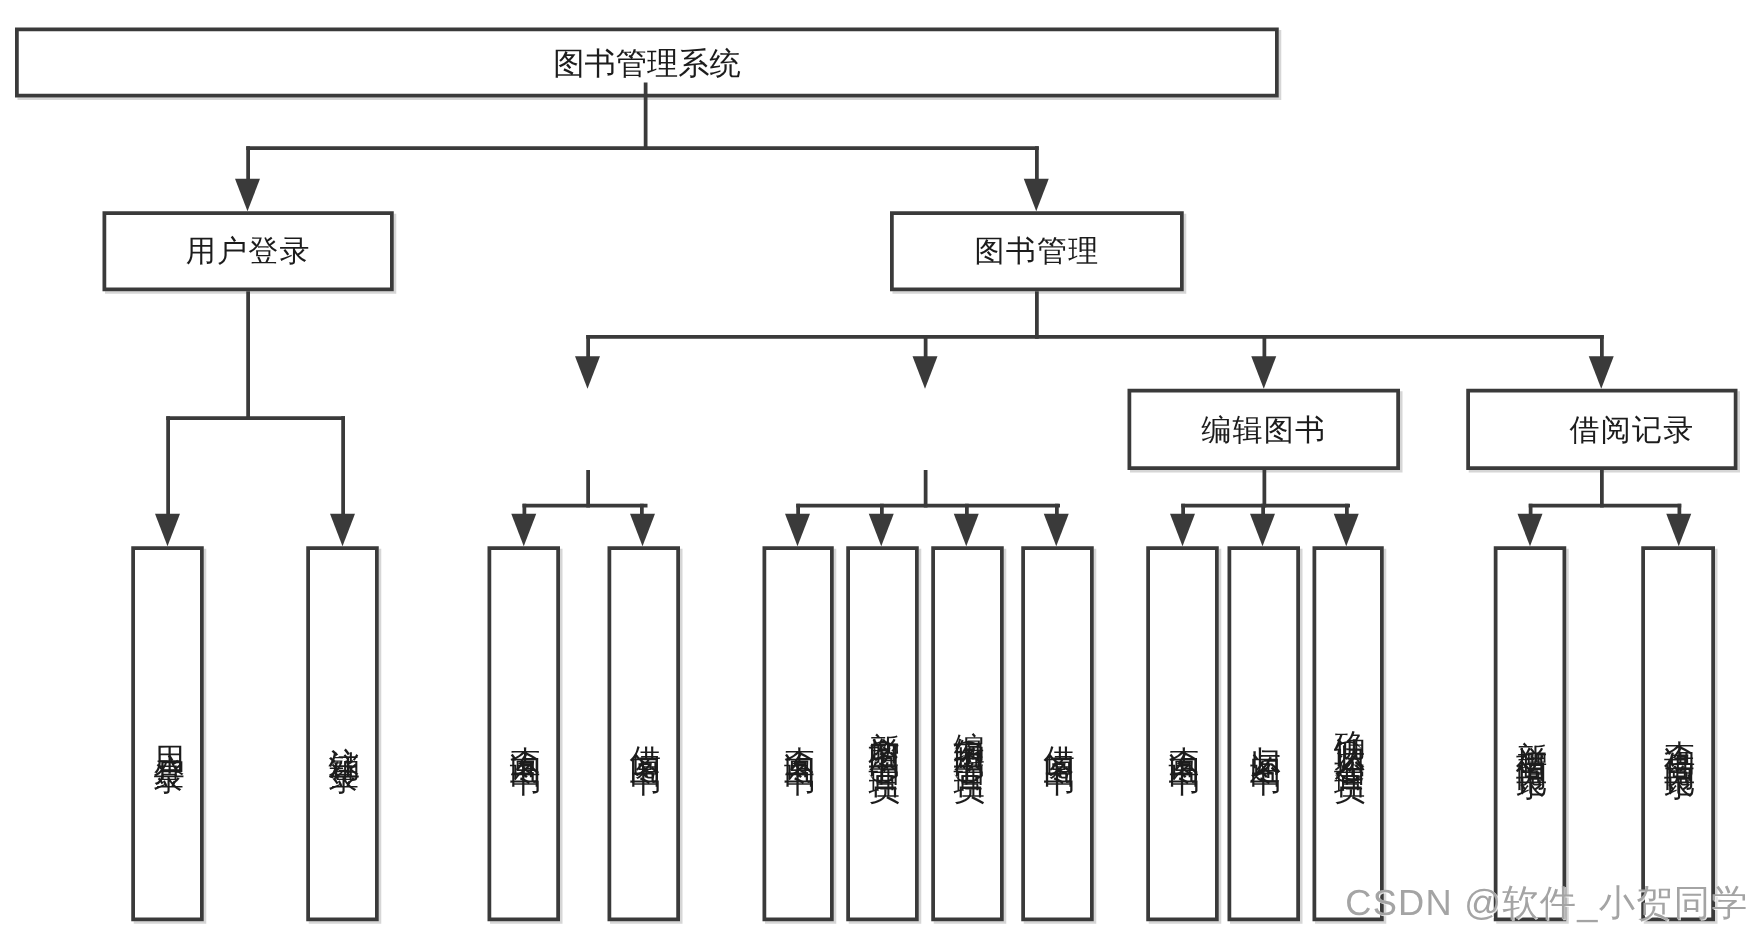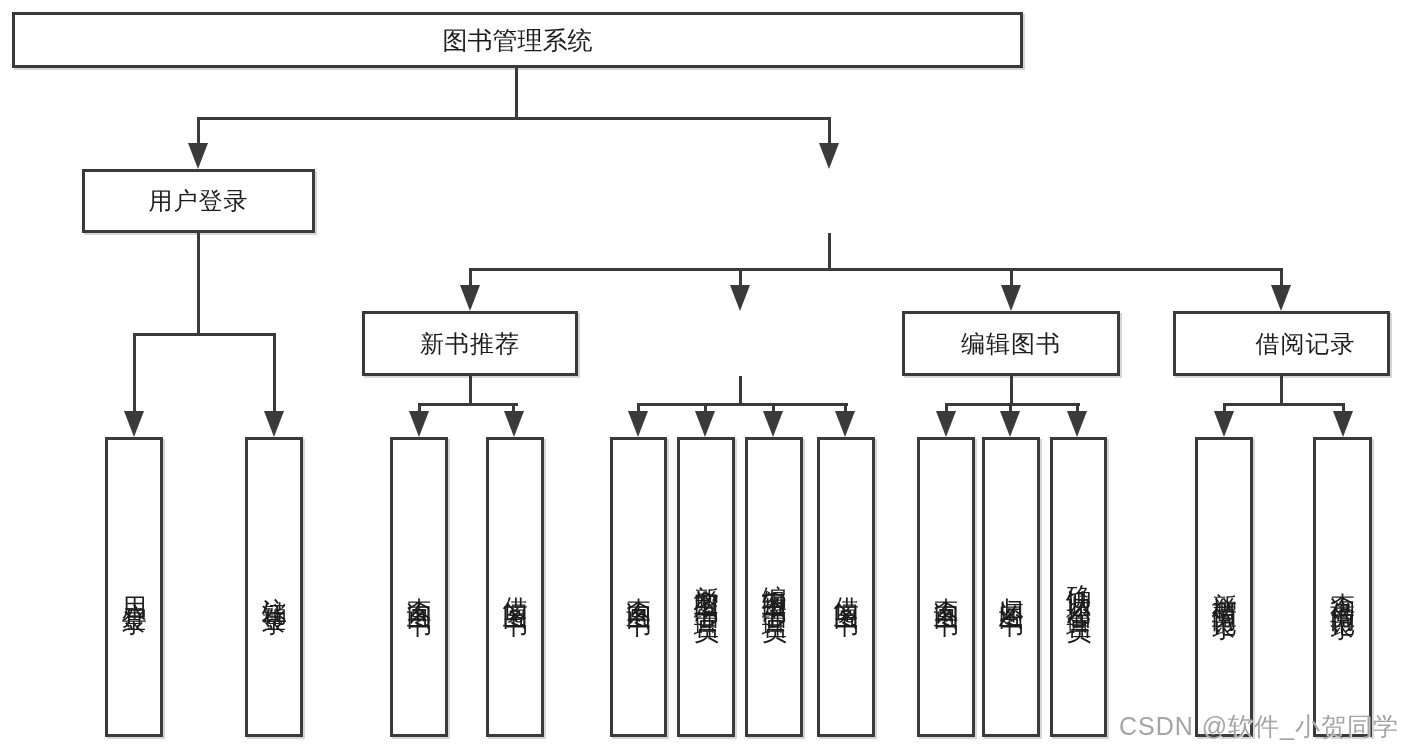--- a/index.html
+++ b/index.html
@@ -52,68 +52,68 @@
     width: 0; height: 0;
     border-left: 10px solid transparent;
     border-right: 10px solid transparent;
     border-top: 26px solid var(--line);
   }
 
   .watermark {
     position: absolute;
     right: 6px;
     bottom: 4px;
-    font-size: 25px;
+    font-size: 29px;
     color: var(--wm);
     text-shadow: 1px 1px 0 rgba(255,255,255,0.8);
     letter-spacing: 1px;
     z-index: 5;
   }
 </style>
 </head>
 <body>
 
 <div class="stage">
 
-  <div class="node root" style="left:12px; top:12px; width:1011px; height:56px;">
+  <div class="node root" style="left:12px; top:22px; width:1011px; height:56px;">
     <span>图书管理系统</span>
   </div>
 
   <div class="vline" style="left:515px; top:66px; width:3px; height:54px;"></div>
   <div class="hline" style="left:197px; top:117px; width:634px; height:3px;"></div>
   <div class="vline" style="left:197px; top:117px; width:3px; height:32px;"></div>
   <div class="arrow" style="left:188px; top:143px;"></div>
   <div class="vline" style="left:828px; top:117px; width:3px; height:32px;"></div>
   <div class="arrow" style="left:819px; top:143px;"></div>
 
   <div class="node h" style="left:82px; top:169px; width:233px; height:64px;">
     <span>用户登录</span>
+  </div>
+  <div class="node h" style="left:712px; top:169px; width:235px; height:64px;">
+    <span>图书管理</span>
   </div>
 
   <div class="vline" style="left:197px; top:233px; width:3px; height:102px;"></div>
   <div class="hline" style="left:133px; top:333px; width:143px; height:3px;"></div>
   <div class="vline" style="left:133px; top:333px; width:3px; height:82px;"></div>
   <div class="arrow" style="left:124px; top:411px;"></div>
   <div class="vline" style="left:273px; top:333px; width:3px; height:82px;"></div>
   <div class="arrow" style="left:264px; top:411px;"></div>
 
   <div class="vline" style="left:828px; top:233px; width:3px; height:38px;"></div>
   <div class="hline" style="left:469px; top:268px; width:814px; height:3px;"></div>
   <div class="vline" style="left:469px; top:268px; width:3px; height:22px;"></div>
   <div class="arrow" style="left:460px; top:285px;"></div>
   <div class="vline" style="left:739px; top:268px; width:3px; height:22px;"></div>
   <div class="arrow" style="left:730px; top:285px;"></div>
   <div class="vline" style="left:1010px; top:268px; width:3px; height:22px;"></div>
   <div class="arrow" style="left:1001px; top:285px;"></div>
   <div class="vline" style="left:1280px; top:268px; width:3px; height:22px;"></div>
   <div class="arrow" style="left:1271px; top:285px;"></div>
 
-  <div class="node h" style="left:362px; top:311px; width:216px; height:65px;">
-    <span>新书推荐</span>
-  </div>
   <div class="node h" style="left:902px; top:311px; width:218px; height:65px;">
     <span>编辑图书</span>
   </div>
   <div class="node h" style="left:1173px; top:311px; width:217px; height:65px;padding-left:48px;">
     <span>借阅记录</span>
   </div>
 
   <div class="vline" style="left:469px; top:376px; width:3px; height:30px;"></div>
   <div class="hline" style="left:418px; top:403px; width:100px; height:3px;"></div>
   <div class="vline" style="left:418px; top:403px; width:3px; height:12px;"></div>

